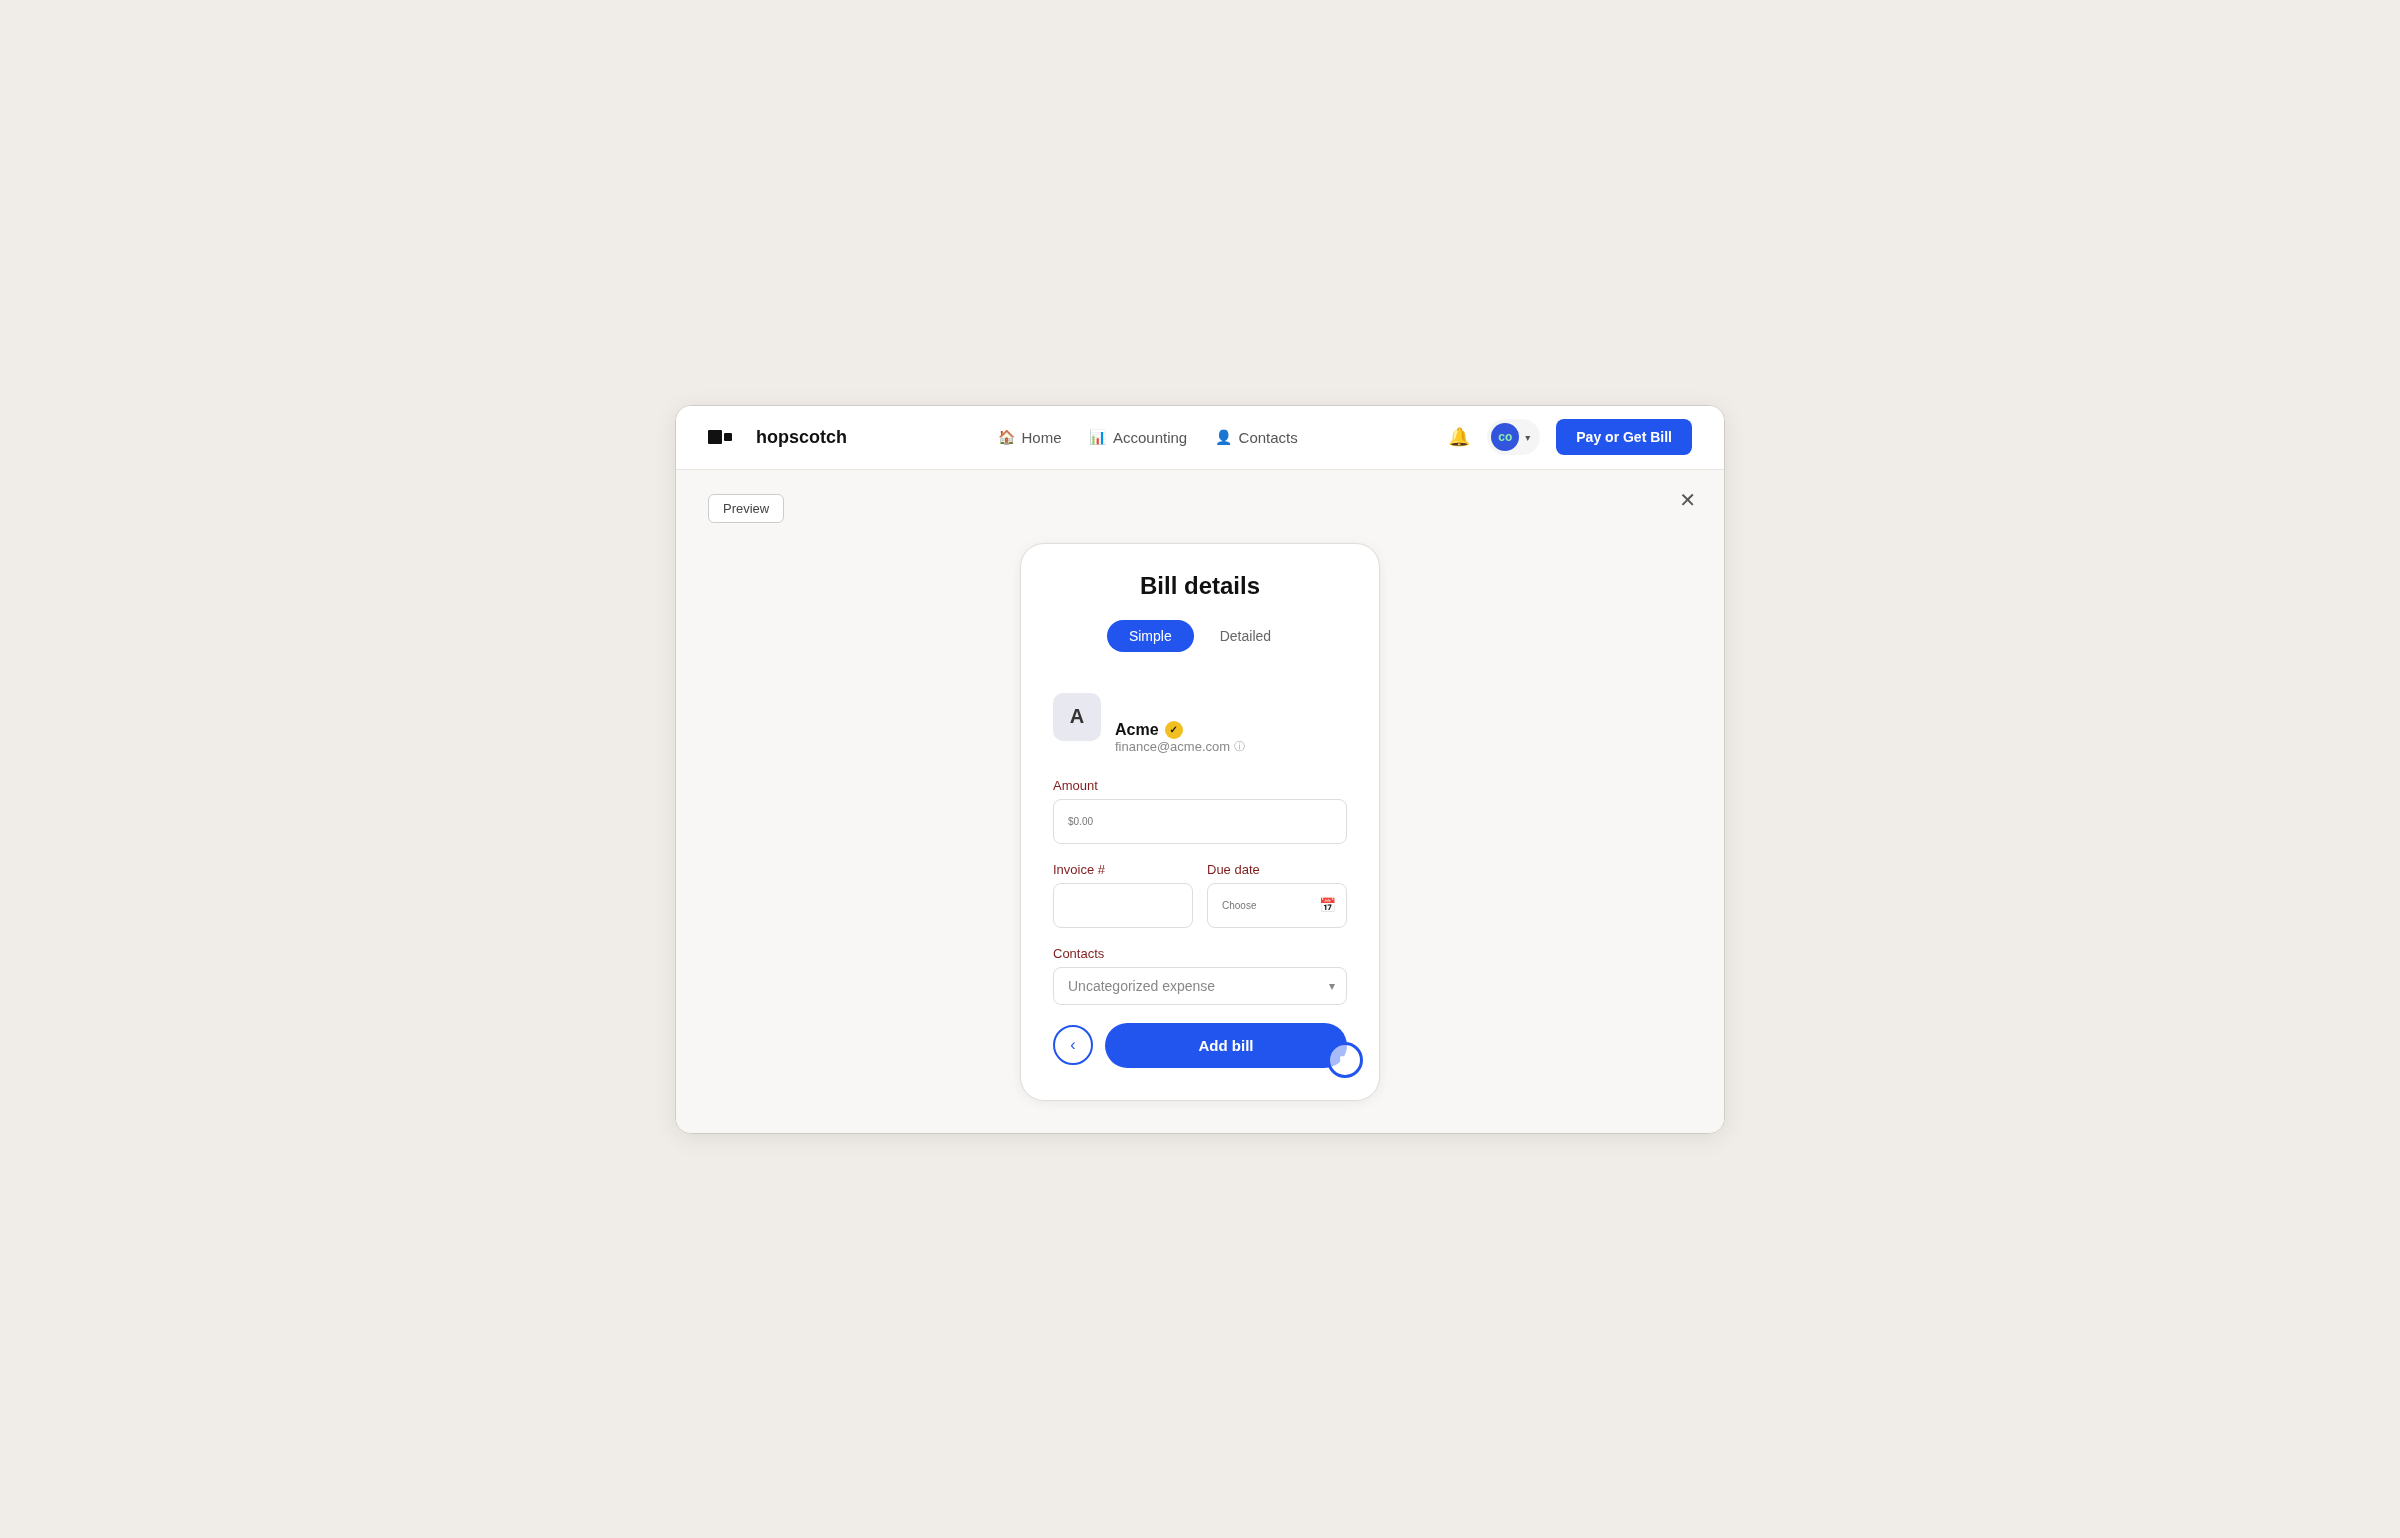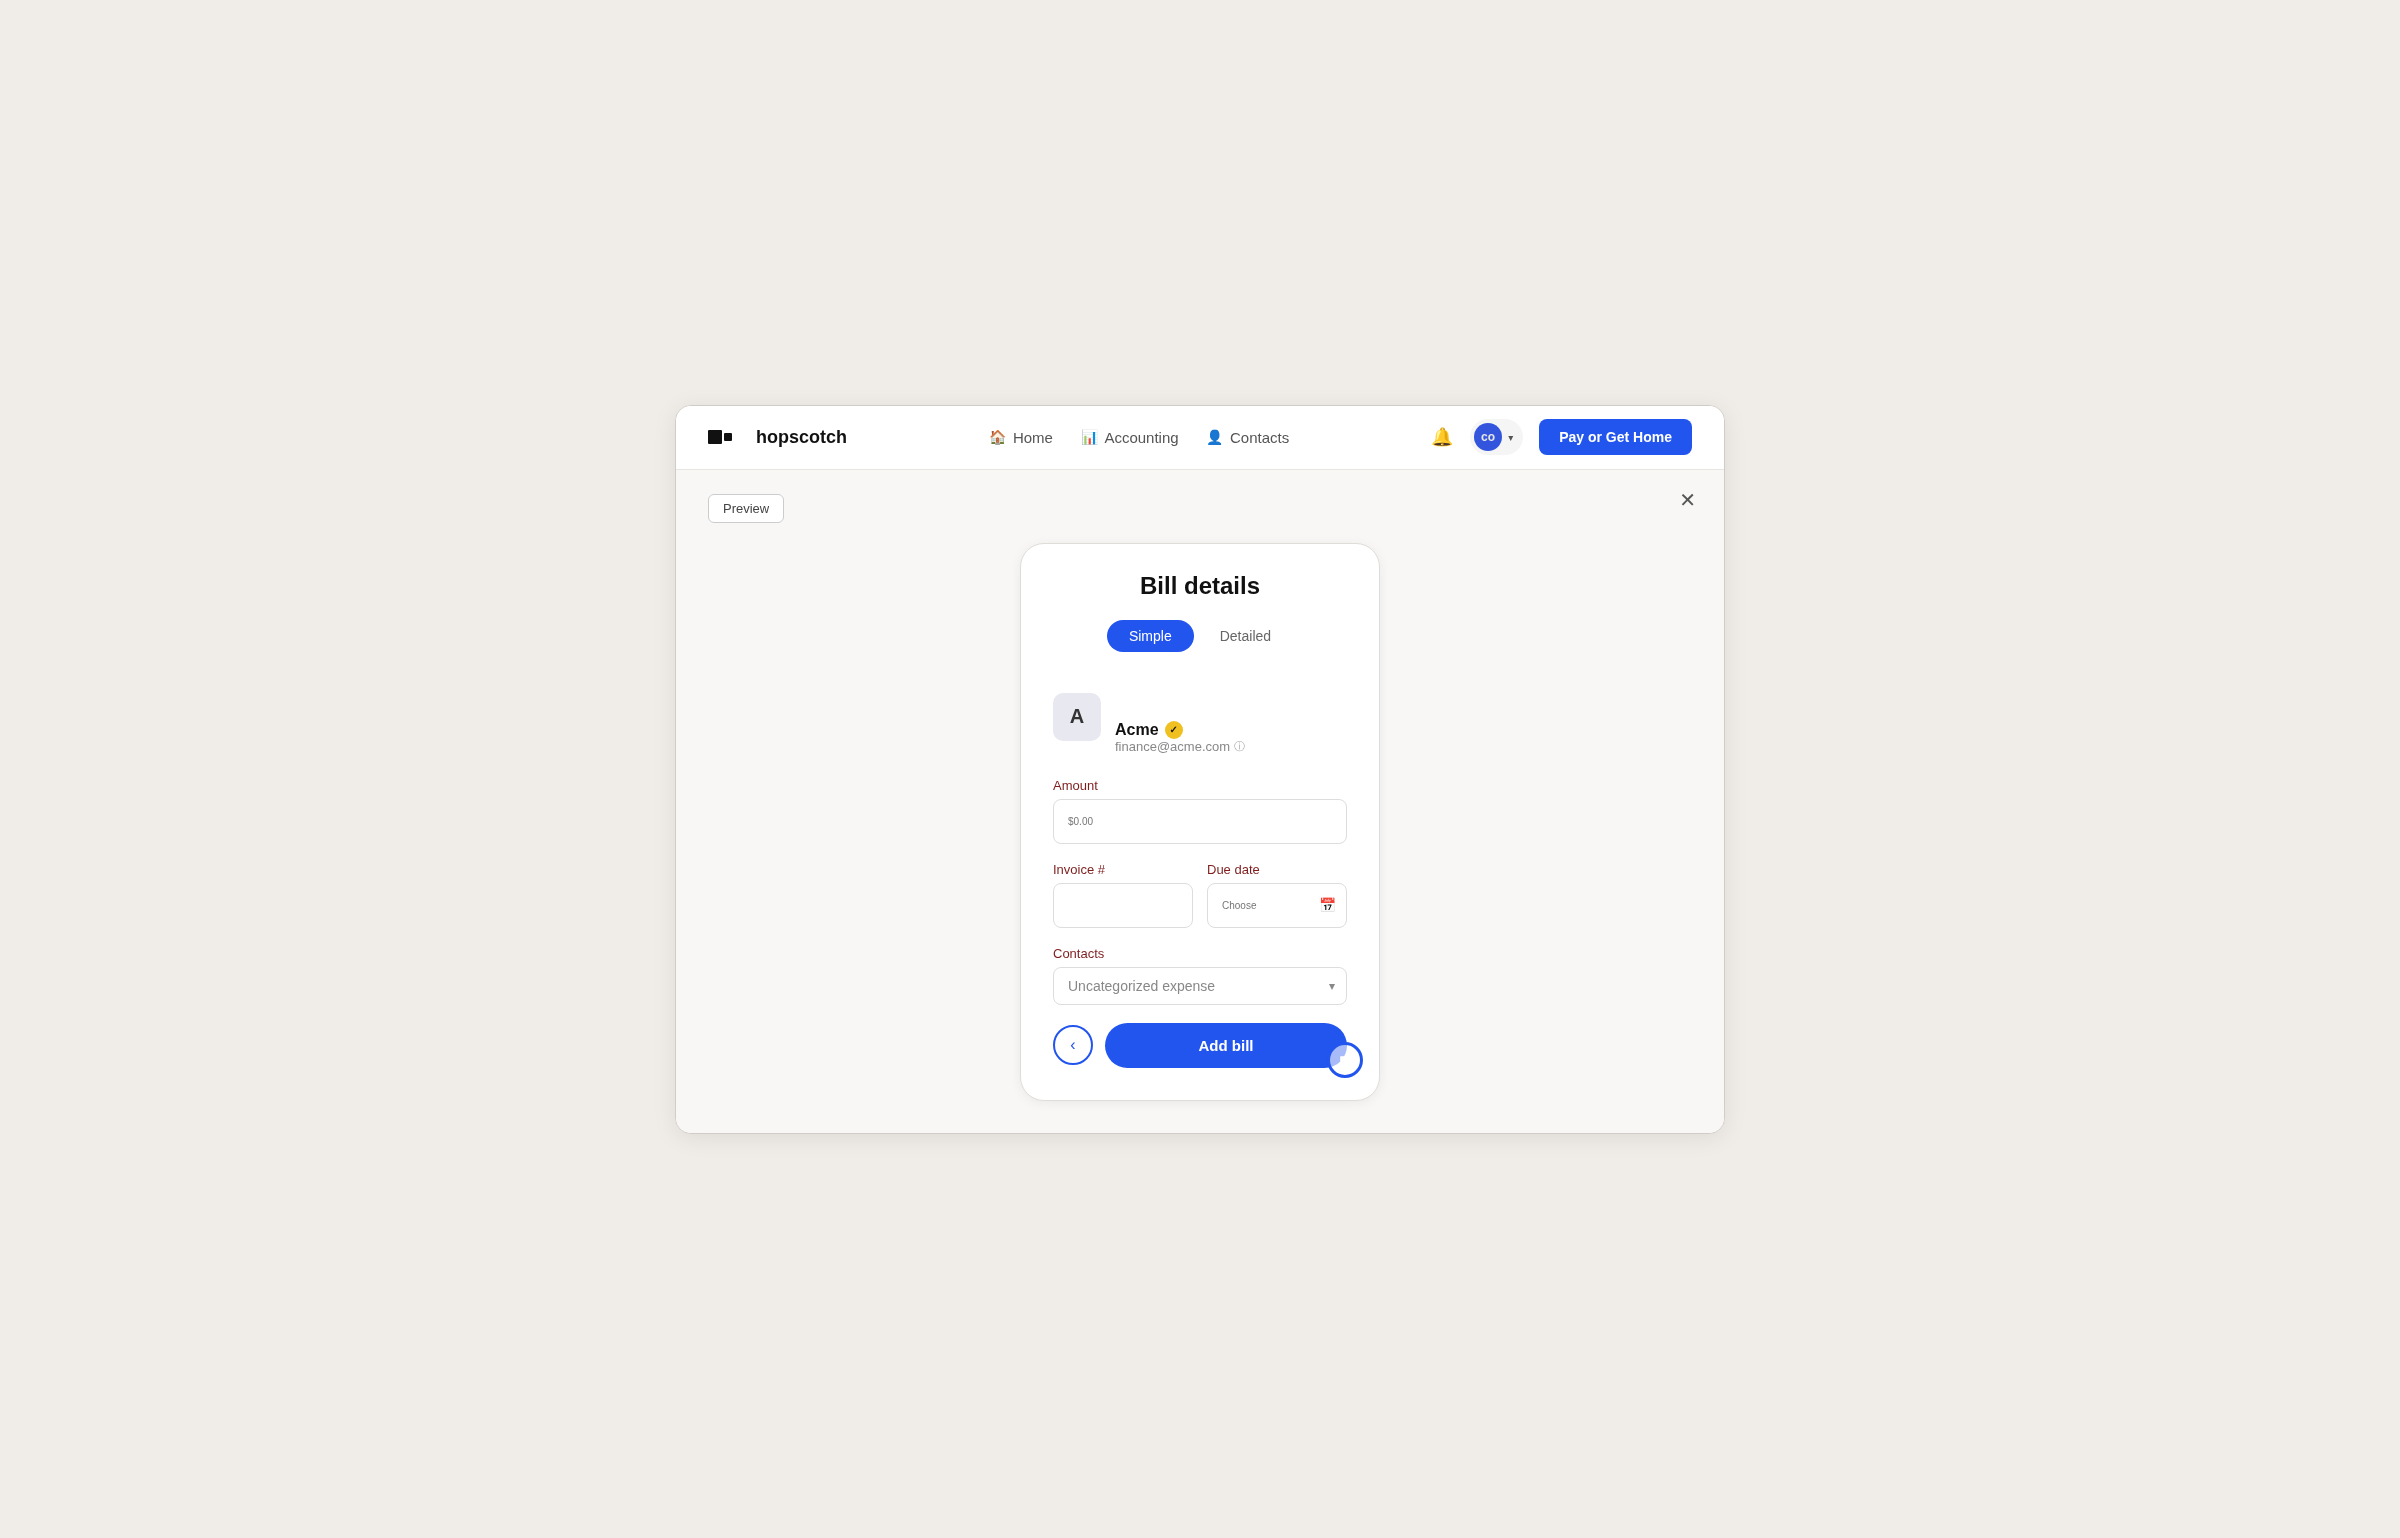--- a/index.html
+++ b/index.html
@@ -92,21 +92,21 @@
       cursor: pointer;
     }
     .avatar-circle {
       width: 28px;
       height: 28px;
       background: #3355dd;
       border-radius: 50%;
       display: flex;
       align-items: center;
       justify-content: center;
-      color: #e5e5e5;
+      color: #86efac;
       font-size: 12px;
       font-weight: 600;
     }
     .avatar-chevron { font-size: 10px; color: #555; }
     .pay-btn {
       background: #2255ee;
       color: #fff;
       border: none;
       border-radius: 8px;
       padding: 10px 20px;
@@ -388,21 +388,21 @@
     </nav>
 
     <div class="header-right">
       <span class="bell-icon">🔔</span>
       <div class="avatar-badge">
         <div class="avatar-circle">
           <span>co</span>
         </div>
         <span class="avatar-chevron">▾</span>
       </div>
-      <button class="pay-btn">Pay or Get Home</button>
+      <button class="pay-btn">Pay or Get Bill</button>
     </div>
   </header>
 
   <div class="content">
     <button class="preview-btn">Preview</button>
     <button class="close-btn">✕</button>
 
     
     <div class="modal-card">
       <h2 class="modal-title">Bill details</h2>

